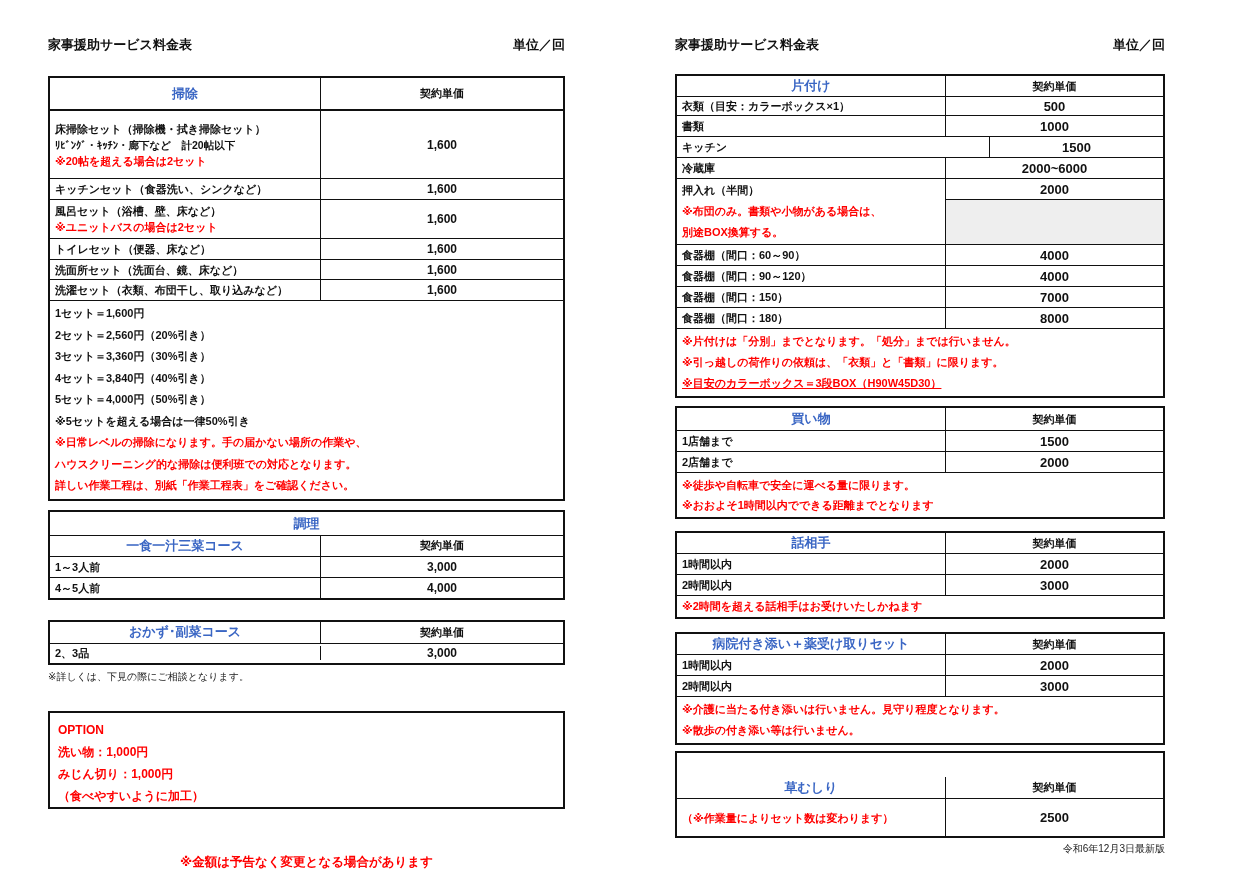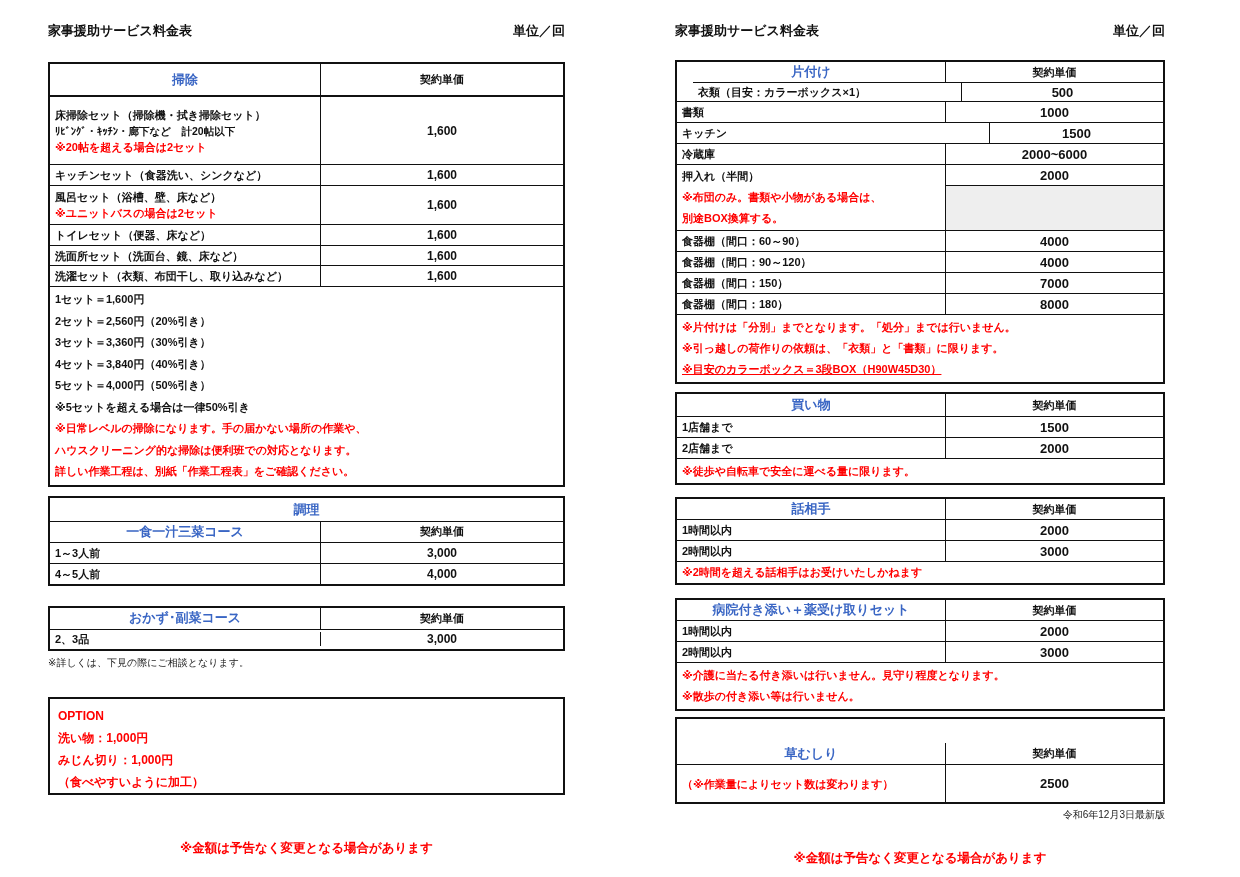--- a/index.html
+++ b/index.html
@@ -4,21 +4,21 @@
 <style>
   :root{
     --blue:#3a66c4;
     --red:#ff0000;
     --shade:#eeeeee;
     --ink:#111111;
   }
   *{box-sizing:border-box;margin:0;padding:0;}
   html,body{width:1240px;height:877px;background:#ffffff;
     font-family:"Liberation Sans","DejaVu Sans",sans-serif;color:var(--ink);}
-  .page{position:absolute;top:22px;}
+  .page{position:absolute;top:36px;}
   .page-left{left:48px;width:517px;}
   .page-right{left:675px;width:490px;}
   .titlebar{display:flex;justify-content:space-between;align-items:flex-start;
     font-size:13px;font-weight:bold;height:16px;}
   .tbl{border:2px solid var(--ink);width:100%;}
   .tr{display:flex;border-top:1px solid var(--ink);align-items:stretch;}
   .tr:first-child{border-top:none;}
   .tr.thick{border-top-width:2px;}
   .td-l{padding:1px 5px;display:flex;flex-direction:column;justify-content:center;}
   .page-left .td-l{width:270px;}
@@ -176,21 +176,21 @@
     <span>単位／回</span>
   </div>
 
   <div class="tbl" style="margin-top:22px;">
     <div class="tr" style="min-height:17px;">
       <div class="td-l hdr">
         <span class="blue">片付け</span>
       </div>
       <div class="td-r colhdr">契約単価</div>
     </div>
-    <div class="tr" style="min-height:19px;margin-left:16px;">
+    <div class="tr" style="min-height:19px;">
       <div class="td-l">
           <div class="body-txt">衣類（目安：カラーボックス×1）</div>
         </div>
       <div class="td-r price-lg">500</div>
     </div>
     <div class="tr" style="min-height:21px;">
       <div class="td-l">
           <div class="body-txt">書類</div>
         </div>
       <div class="td-r price-lg">1000</div>
@@ -267,20 +267,21 @@
     </div>
     <div class="tr" style="min-height:21px;">
       <div class="td-l">
           <div class="body-txt">2店舗まで</div>
         </div>
       <div class="td-r price-lg">2000</div>
     </div>
     <div class="tr">
       <div class="td-full">
         <div class="body-txt r" style="line-height:20px;">※徒歩や自転車で安全に運べる量に限ります。</div>
+        <div class="body-txt r" style="line-height:20px;">※おおよそ1時間以内でできる距離までとなります</div>
       </div>
     </div>
   </div>
 
   <div class="tbl" style="margin-top:12px;">
     <div class="tr" style="min-height:20px;">
       <div class="td-l hdr">
         <span class="blue">話相手</span>
       </div>
       <div class="td-r colhdr">契約単価</div>

